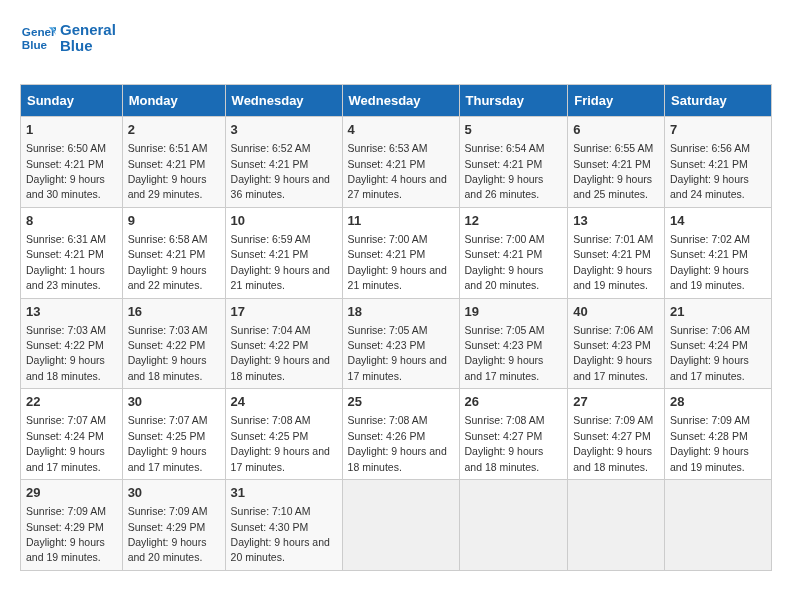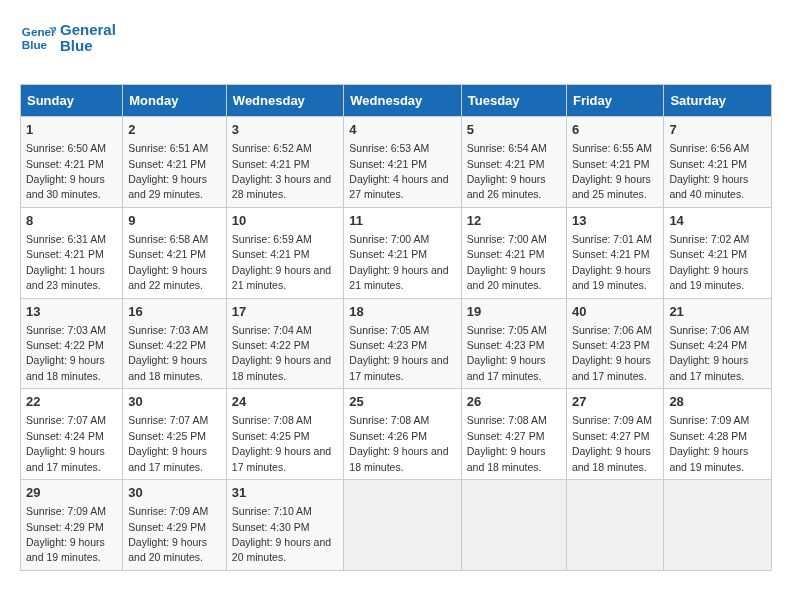--- a/index.html
+++ b/index.html
@@ -102,34 +102,34 @@
   </div>
 </div>
 
 <table>
   <thead>
     <tr>
     <th>Sunday</th>
         <th>Monday</th>
         <th>Wednesday</th>
         <th>Wednesday</th>
-        <th>Tuesday</th>
+        <th>Thursday</th>
         <th>Friday</th>
         <th>Saturday</th>
       </tr>
   </thead>
   <tbody id="calendar-body">
   <tr>
         <td><span class="day-num">1</span><span class="day-info">Sunrise: 6:50 AM</span><br><span class="day-info">Sunset: 4:21 PM</span><br><span class="day-info">Daylight: 9 hours and 30 minutes.</span></td>
         <td><span class="day-num">2</span><span class="day-info">Sunrise: 6:51 AM</span><br><span class="day-info">Sunset: 4:21 PM</span><br><span class="day-info">Daylight: 9 hours and 29 minutes.</span></td>
-        <td><span class="day-num">3</span><span class="day-info">Sunrise: 6:52 AM</span><br><span class="day-info">Sunset: 4:21 PM</span><br><span class="day-info">Daylight: 3 hours and 28 minutes.</span></td>
+        <td><span class="day-num">3</span><span class="day-info">Sunrise: 6:52 AM</span><br><span class="day-info">Sunset: 4:21 PM</span><br><span class="day-info">Daylight: 9 hours and 36 minutes.</span></td>
         <td><span class="day-num">4</span><span class="day-info">Sunrise: 6:53 AM</span><br><span class="day-info">Sunset: 4:21 PM</span><br><span class="day-info">Daylight: 4 hours and 27 minutes.</span></td>
         <td><span class="day-num">5</span><span class="day-info">Sunrise: 6:54 AM</span><br><span class="day-info">Sunset: 4:21 PM</span><br><span class="day-info">Daylight: 9 hours and 26 minutes.</span></td>
         <td><span class="day-num">6</span><span class="day-info">Sunrise: 6:55 AM</span><br><span class="day-info">Sunset: 4:21 PM</span><br><span class="day-info">Daylight: 9 hours and 25 minutes.</span></td>
-        <td><span class="day-num">7</span><span class="day-info">Sunrise: 6:56 AM</span><br><span class="day-info">Sunset: 4:21 PM</span><br><span class="day-info">Daylight: 9 hours and 40 minutes.</span></td>
+        <td><span class="day-num">7</span><span class="day-info">Sunrise: 6:56 AM</span><br><span class="day-info">Sunset: 4:21 PM</span><br><span class="day-info">Daylight: 9 hours and 24 minutes.</span></td>
       </tr>
       <tr>
         <td><span class="day-num">8</span><span class="day-info">Sunrise: 6:31 AM</span><br><span class="day-info">Sunset: 4:21 PM</span><br><span class="day-info">Daylight: 1 hours and 23 minutes.</span></td>
         <td><span class="day-num">9</span><span class="day-info">Sunrise: 6:58 AM</span><br><span class="day-info">Sunset: 4:21 PM</span><br><span class="day-info">Daylight: 9 hours and 22 minutes.</span></td>
         <td><span class="day-num">10</span><span class="day-info">Sunrise: 6:59 AM</span><br><span class="day-info">Sunset: 4:21 PM</span><br><span class="day-info">Daylight: 9 hours and 21 minutes.</span></td>
         <td><span class="day-num">11</span><span class="day-info">Sunrise: 7:00 AM</span><br><span class="day-info">Sunset: 4:21 PM</span><br><span class="day-info">Daylight: 9 hours and 21 minutes.</span></td>
         <td><span class="day-num">12</span><span class="day-info">Sunrise: 7:00 AM</span><br><span class="day-info">Sunset: 4:21 PM</span><br><span class="day-info">Daylight: 9 hours and 20 minutes.</span></td>
         <td><span class="day-num">13</span><span class="day-info">Sunrise: 7:01 AM</span><br><span class="day-info">Sunset: 4:21 PM</span><br><span class="day-info">Daylight: 9 hours and 19 minutes.</span></td>
         <td><span class="day-num">14</span><span class="day-info">Sunrise: 7:02 AM</span><br><span class="day-info">Sunset: 4:21 PM</span><br><span class="day-info">Daylight: 9 hours and 19 minutes.</span></td>
       </tr>

